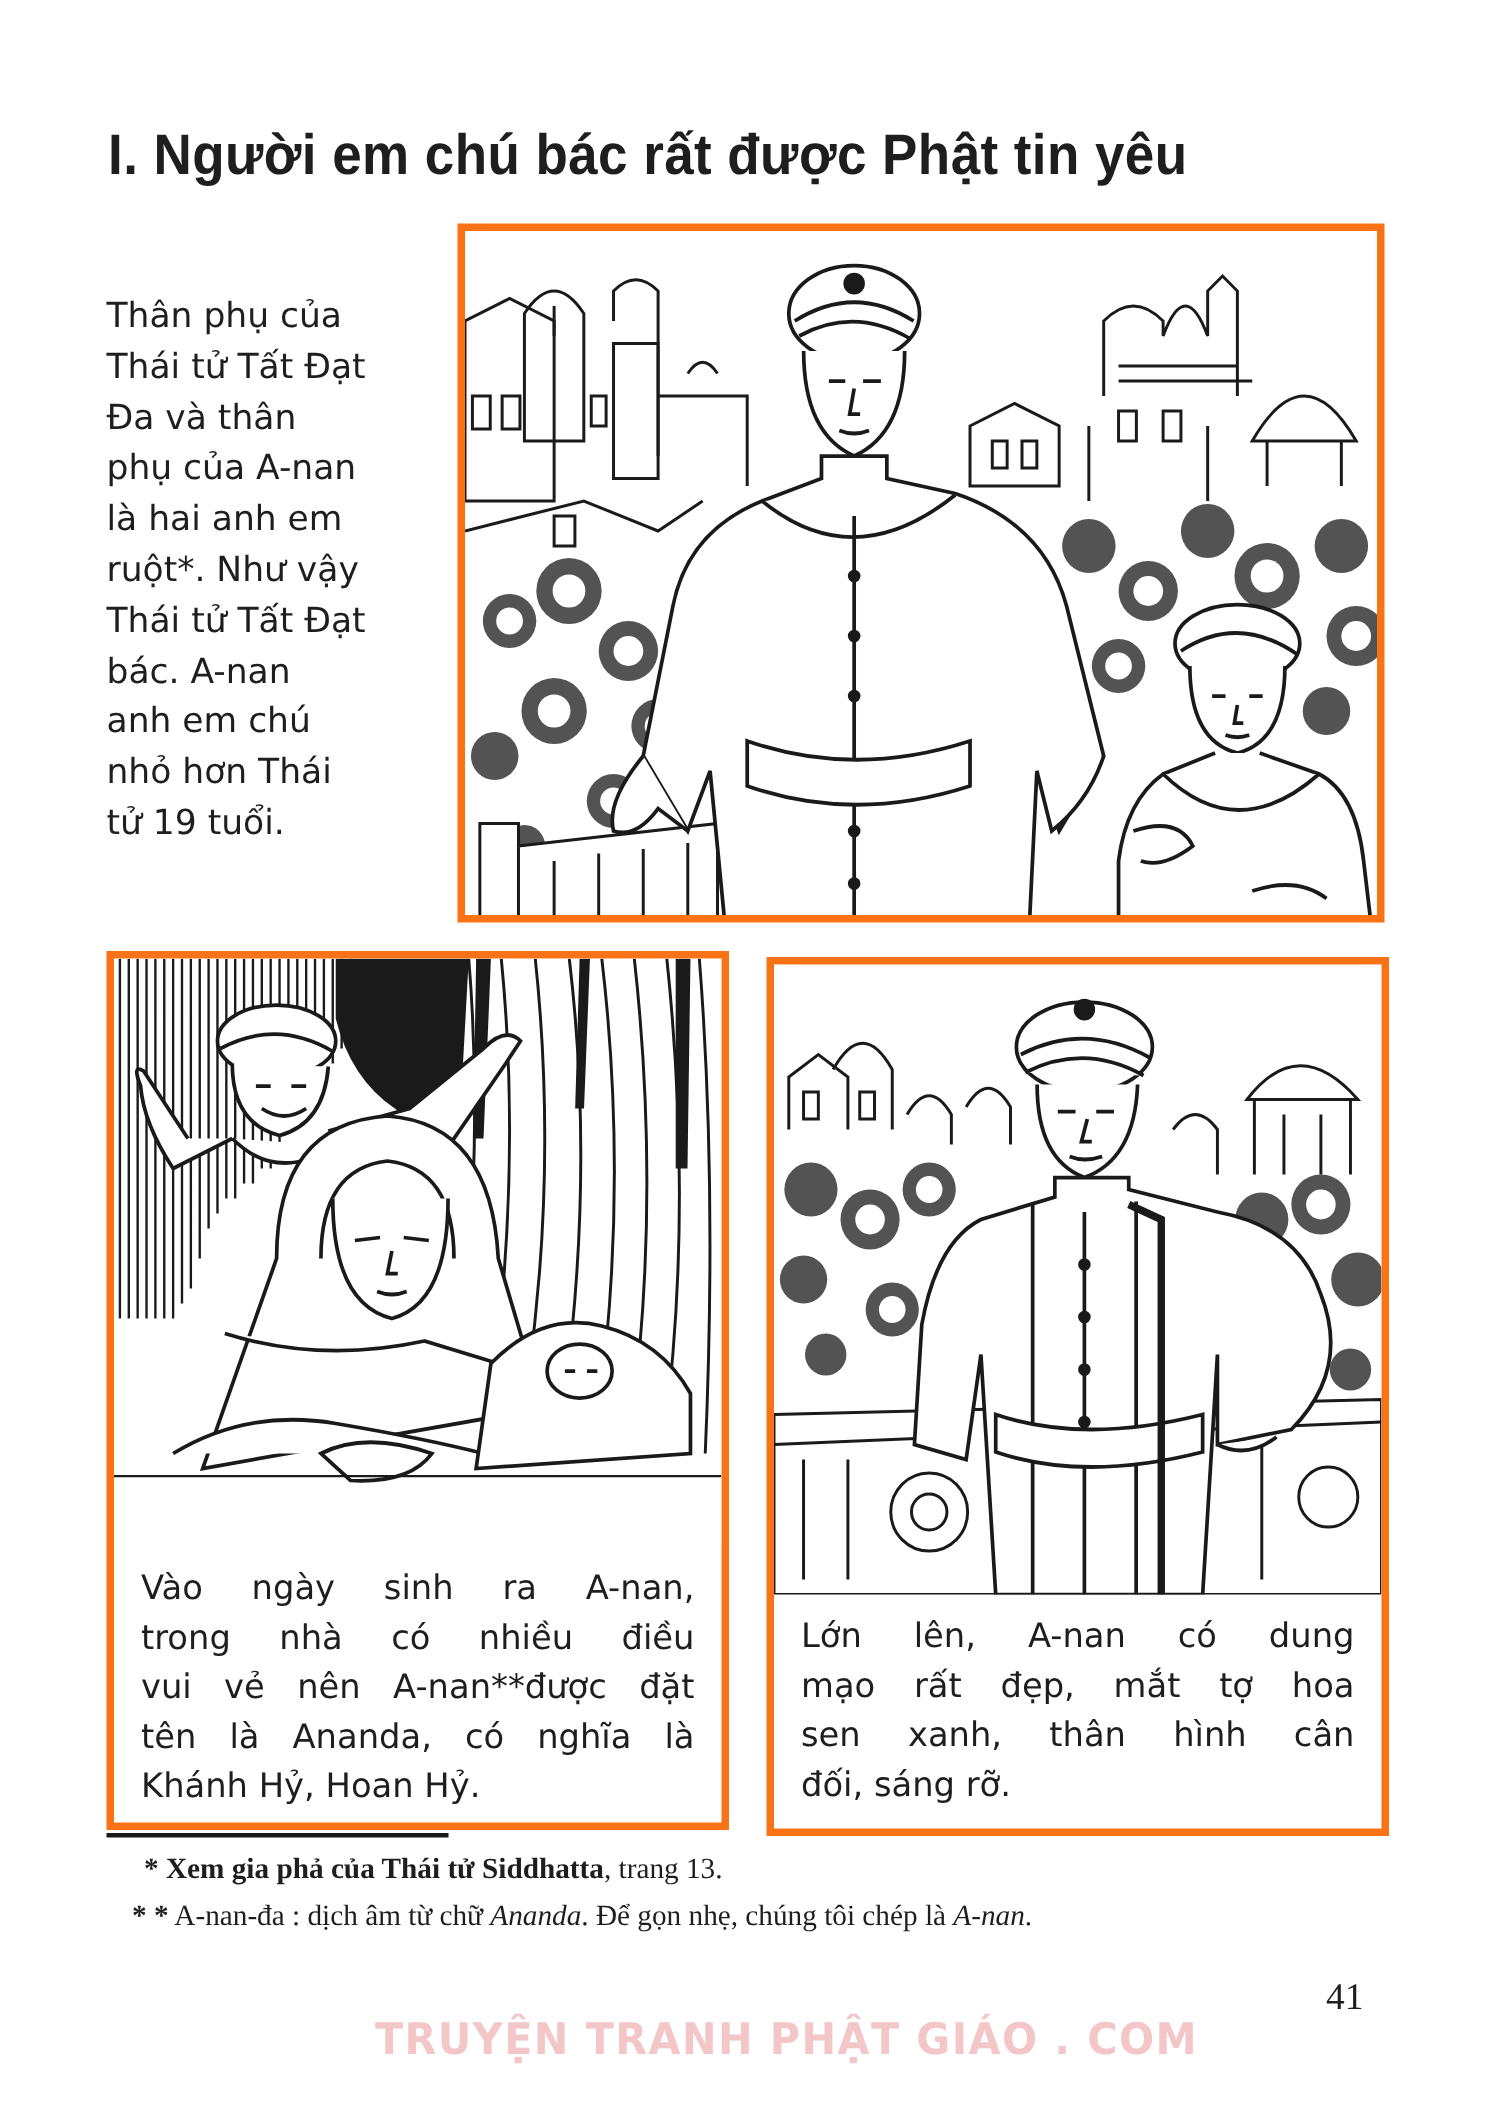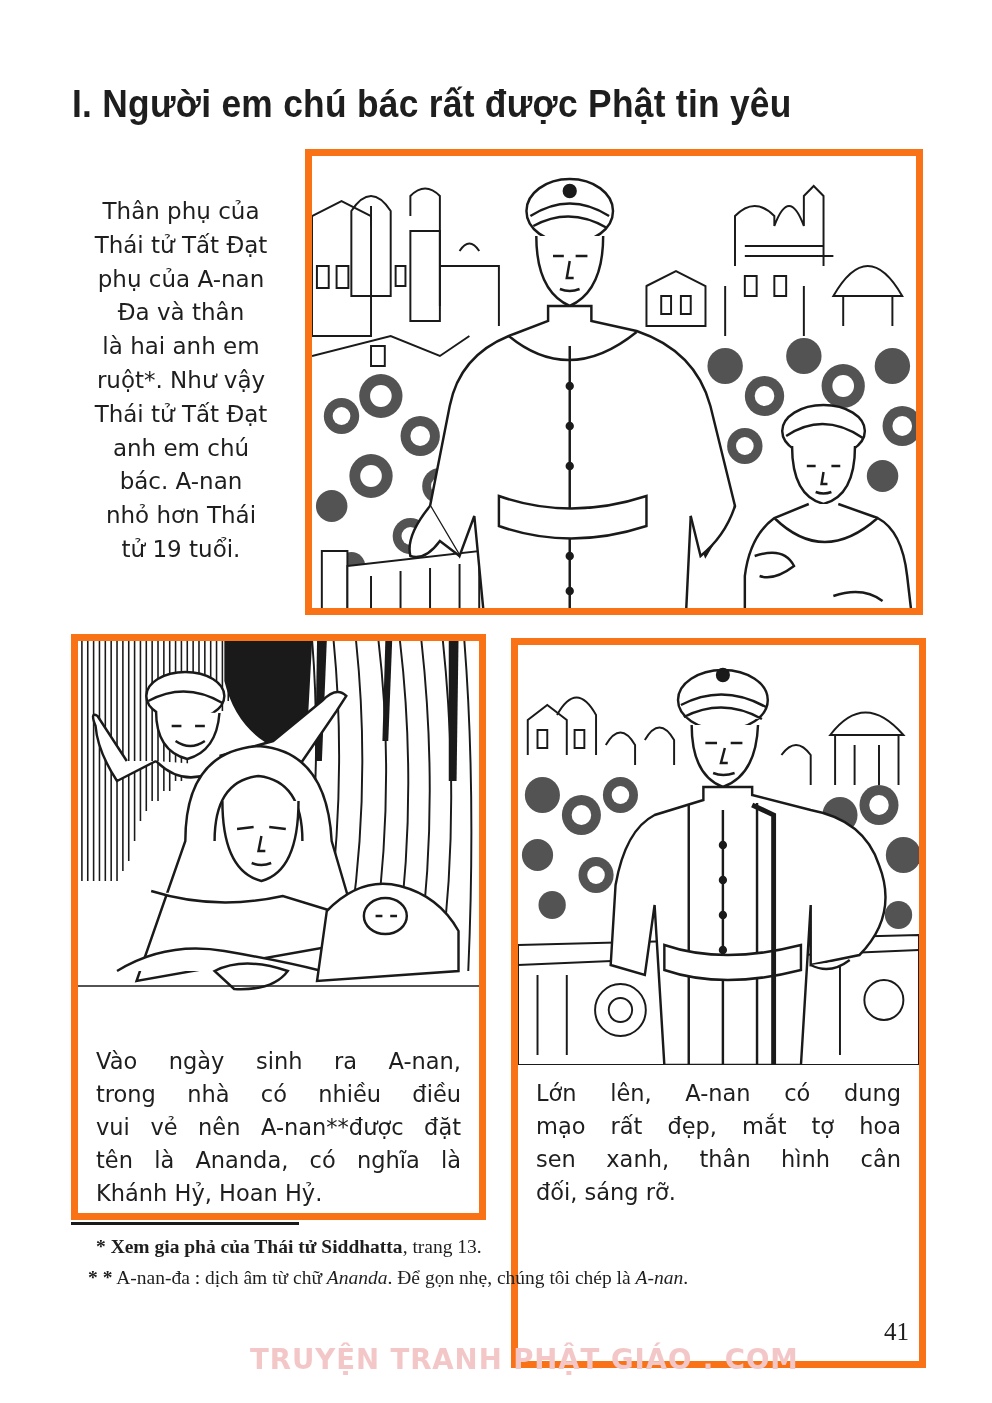--- a/index.html
+++ b/index.html
@@ -31,46 +31,46 @@
     }
     .intro-text {
       position: absolute;
       left: 71px;
       top: 195px;
       width: 220px;
       font-size: 23px;
       line-height: 33.8px;
       color: #1e1e1e;
     }
-    .intro-text div { white-space: nowrap; text-align: center; }
+    .intro-text div { white-space: nowrap; }
 
     .panel {
       position: absolute;
-      border: 7px solid #f97316;
+      border: 5px solid #f97316;
       box-sizing: border-box;
       background: #ffffff;
       overflow: hidden;
     }
     .panel-top {
       left: 305px;
       top: 149px;
       width: 618px;
       height: 466px;
     }
     .panel-left {
       left: 71px;
       top: 634px;
       width: 415px;
       height: 586px;
     }
     .panel-right {
       left: 511px;
       top: 638px;
       width: 415px;
-      height: 730px;
+      height: 586px;
     }
     .illustration {
       position: absolute;
       left: 0; top: 0; right: 0;
     }
     .illustration svg { display: block; width: 100%; height: 100%; }
 
     .caption {
       position: absolute;
       left: 18px;
@@ -131,27 +131,27 @@
     }
   </style>
 </head>
 <body>
 
 <h1 class="page-title">I. Người em chú bác rất được Phật tin yêu</h1>
 
 <div class="intro-text">
   <div>Thân phụ của</div>
   <div>Thái tử Tất Đạt</div>
+  <div>Đa và thân</div>
   <div>phụ của A-nan</div>
-  <div>Đa và thân</div>
   <div>là hai anh em</div>
   <div>ruột*. Như vậy</div>
   <div>Thái tử Tất Đạt</div>
+  <div>bác. A-nan</div>
   <div>anh em chú</div>
-  <div>bác. A-nan</div>
   <div>nhỏ hơn Thái</div>
   <div>tử 19 tuổi.</div>
 </div>
 
 <div class="panel panel-top">
   <div class="illustration" style="height:462px" title="Illustration: a prince in a turban standing before a palace with a small boy beside him">
     <svg viewBox="0 0 614 462" preserveAspectRatio="none">
 
       <rect x="0" y="0" width="614" height="462" fill="#ffffff"></rect>
 

